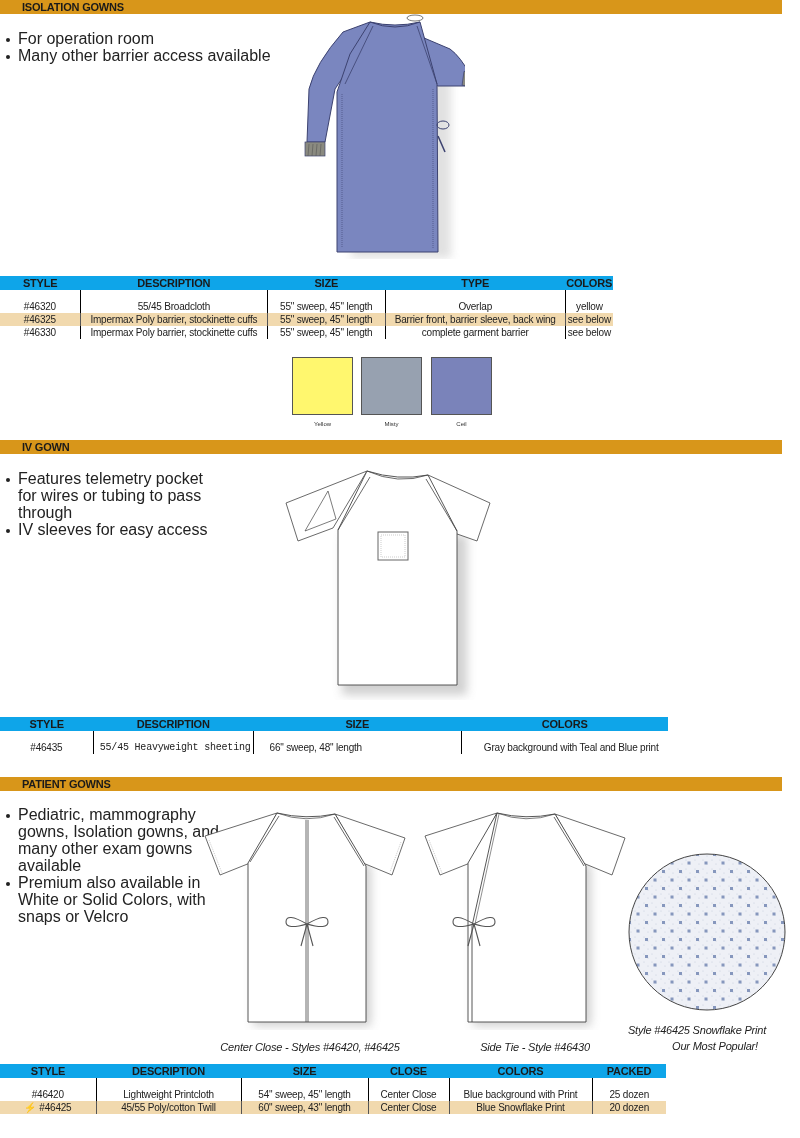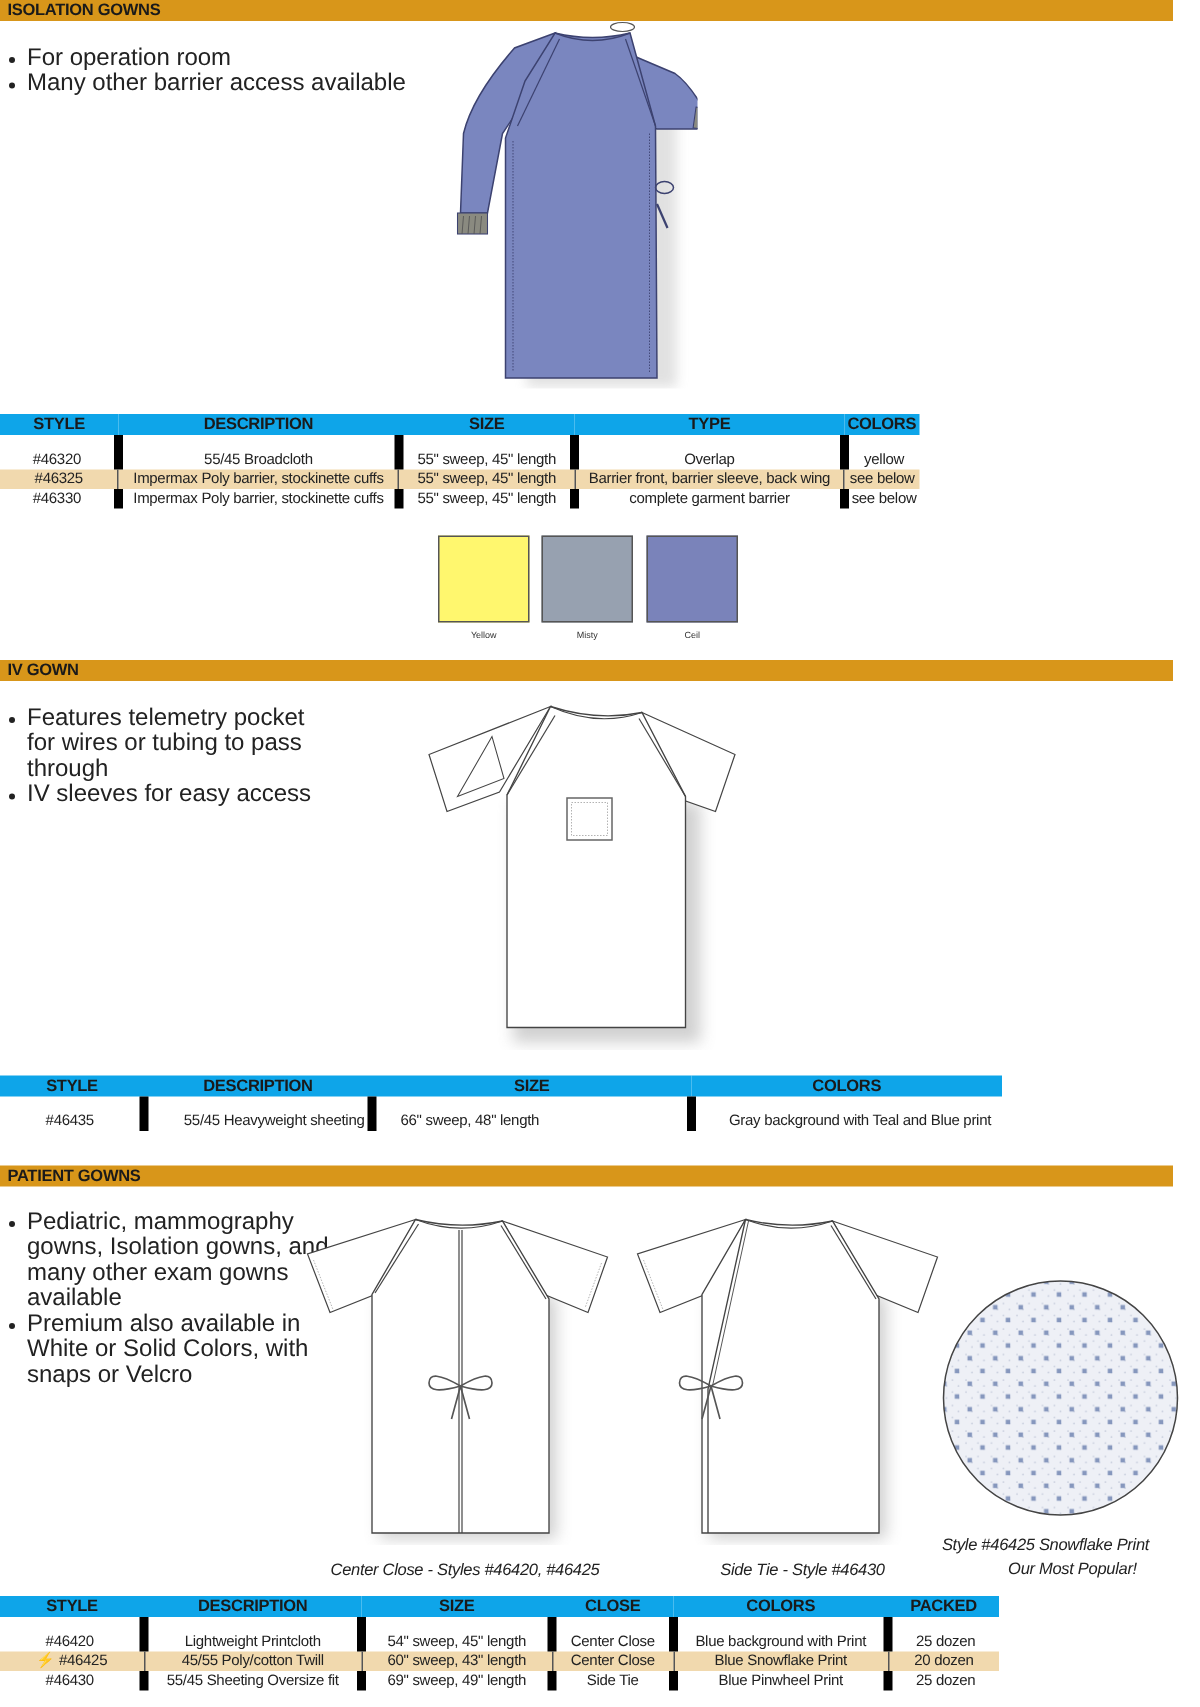--- a/index.html
+++ b/index.html
@@ -3,38 +3,38 @@
   <meta charset="utf-8">
   <style>
     * { box-sizing: border-box; margin: 0; padding: 0; }
     html, body { width: 800px; height: 1138px; background: #ffffff; overflow: hidden; }
     body { position: relative; font-family: "Liberation Sans", sans-serif; color: #222; }
 
     .section-bar {
       position: absolute; left: 0; width: 782px; height: 14px;
       background: #d8961a; color: #1a1a1a;
       font-family: "Liberation Sans", sans-serif; font-weight: bold;
-      font-size: 11px; line-height: 14px; padding-left: 5px;
+      font-size: 11px; line-height: 14px; padding-left: 22px;
       letter-spacing: -0.2px;
     }
 
     .bullets { position: absolute; left: 4px; list-style: none; font-size: 16px; line-height: 17px; color: #222; }
     .bullets li { position: relative; padding-left: 14px; }
     .bullets li::before {
       content: ""; position: absolute; left: 2px; top: 8px;
       width: 4px; height: 4px; border-radius: 50%; background: #222;
     }
 
     .tbl { position: absolute; border-collapse: collapse; font-size: 10px; color: #222; }
     .tbl th {
       background: #0ea5e9; font-weight: bold; font-size: 11px;
       height: 14px; line-height: 14px; padding: 0; color: #1a1a1a; letter-spacing: -0.2px;
     }
     .tbl td { text-align: center; height: 13px; line-height: 13px; padding: 0 2px; white-space: nowrap; letter-spacing: -0.2px; }
-    .tbl td + td { border-left: 6px solid #000000; }
+    .tbl td + td { border-left: 1px solid #000000; }
     .tbl tr.first td { padding-top: 10px; height: 23px; line-height: 13px; margin-left: 35px; }
     .tbl tr.hl td { background: #f1d9ae; }
     .tbl tr.hl td + td { border-left: 1px solid #555; }
 
     .swatch { position: absolute; width: 61px; height: 58px; border: 1px solid #555; }
     .swatch-label { position: absolute; font-size: 6px; color: #333; width: 61px; text-align: center; }
 
     .caption { position: absolute; font-style: italic; font-size: 11px; color: #222; text-align: center; letter-spacing: -0.2px; }
 
     .illus { position: absolute; }
@@ -165,21 +165,21 @@
     <tr>
       <th>STYLE</th>
       <th>DESCRIPTION</th>
       <th>SIZE</th>
       <th>COLORS</th>
     </tr>
   </thead>
   <tbody>
     <tr class="first">
       <td>#46435</td>
-      <td style="text-align:right;padding-left:6px;">55/45 Heavyweight sheeting</td>
+      <td style="text-align:right;padding-left:6px;font-family:Liberation Mono, monospace;">55/45 Heavyweight sheeting</td>
       <td style="text-align:left;padding-left:16px;">66" sweep, 48" length</td>
       <td style="text-align:left;padding-left:22px;">Gray background with Teal and Blue print</td>
     </tr>
   </tbody>
 </table>
 
 <div class="section-bar" style="top:777px;">PATIENT GOWNS</div>
 
 <ul class="bullets" style="top:806px;width:215px;">
   <li>Pediatric, mammography gowns, Isolation gowns, and many other exam gowns available</li>
@@ -277,22 +277,14 @@
       <td>25 dozen</td>
     </tr>
     <tr class="hl">
       <td><span class="star">⚡</span><span>#46425</span></td>
       <td>45/55 Poly/cotton Twill</td>
       <td>60" sweep, 43" length</td>
       <td>Center Close</td>
       <td>Blue Snowflake Print</td>
       <td>20 dozen</td>
     </tr>
-    <tr>
-      <td>#46430</td>
-      <td>55/45 Sheeting Oversize fit</td>
-      <td>69" sweep, 49" length</td>
-      <td>Side Tie</td>
-      <td>Blue Pinwheel Print</td>
-      <td>25 dozen</td>
-    </tr>
   </tbody>
 </table>
 
 </body></html>

